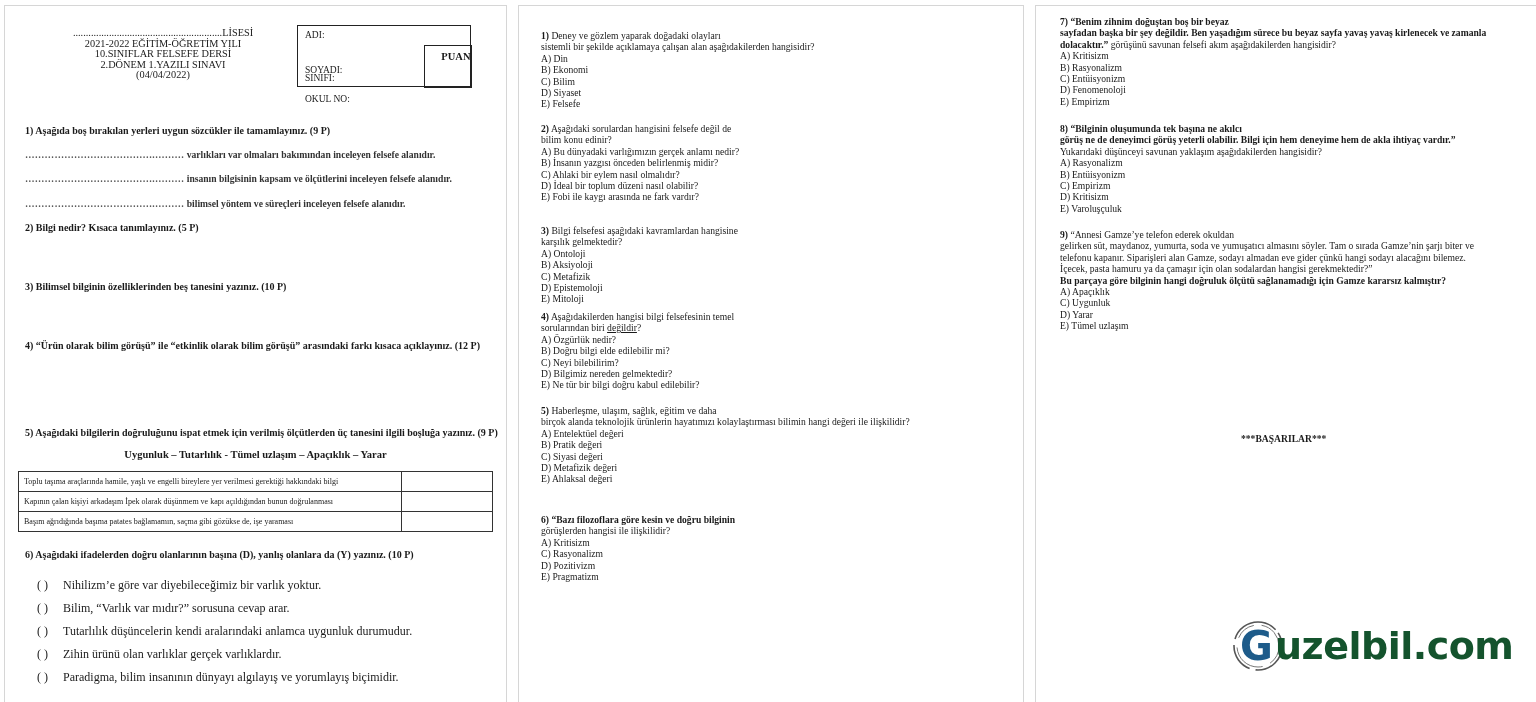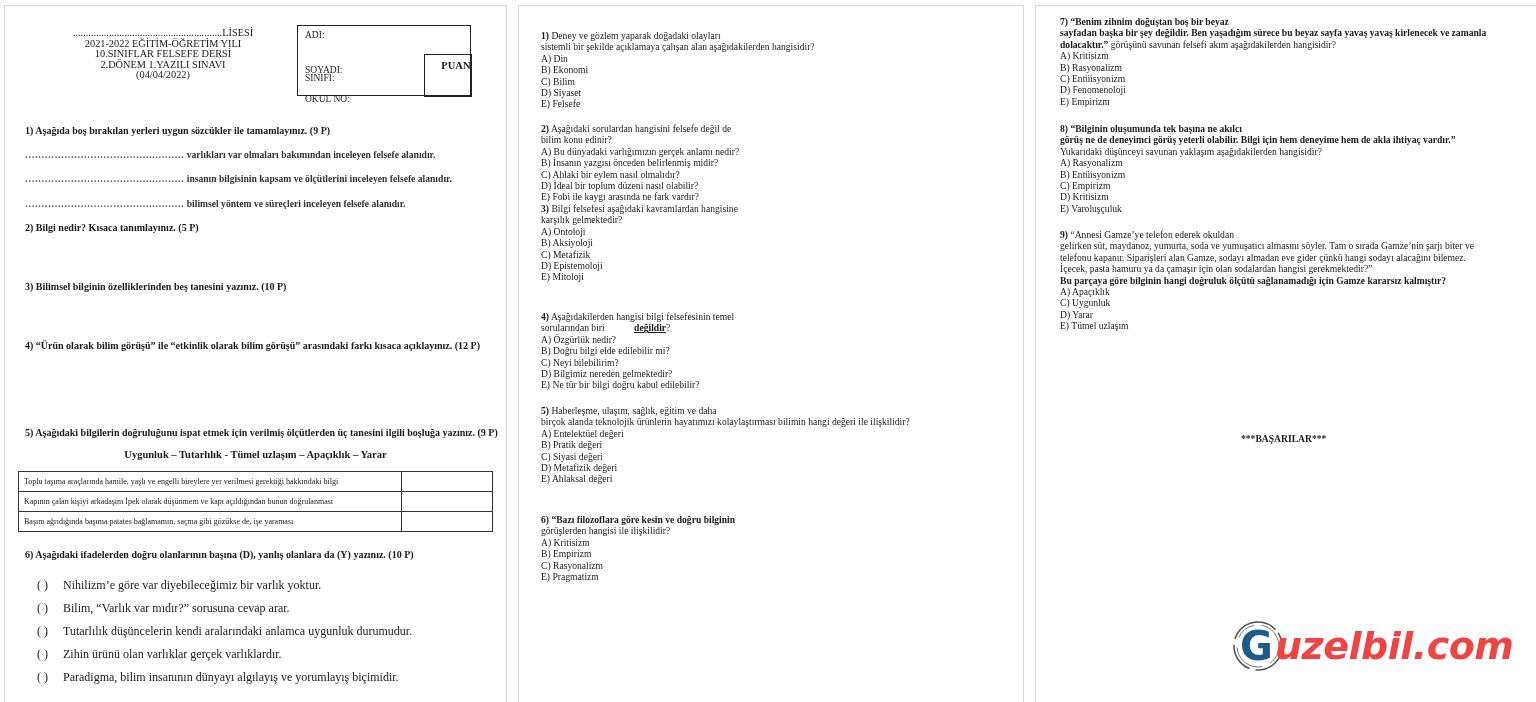--- a/index.html
+++ b/index.html
@@ -18,21 +18,21 @@
   }
   #page1 { left: 4px; width: 503px; }
   #page2 { left: 518px; width: 506px; }
   #page3 { left: 1035px; width: 510px; }
   .abs { position: absolute; white-space: nowrap; }
 
   
   .hdr { position: absolute; left: 38px; top: 22px; width: 240px; text-align: center;
          font-size: 10.3px; line-height: 10.6px; }
   .hdr .dots { letter-spacing: 0; }
-  .info-box { position: absolute; left: 292px; top: 19px; width: 174px; height: 71px;
+  .info-box { position: absolute; left: 292px; top: 19px; width: 174px; height: 62px;
               border: 1.5px solid #222; box-sizing: border-box; }
   .info-box .lbl { position: absolute; left: 7px; font-size: 9.5px; }
   .puan-box { position: absolute; right: -1.5px; bottom: -1.5px; width: 48px; height: 43px;
               border: 1.5px solid #222; box-sizing: border-box; text-align: right;
               font-size: 10.5px; padding-top: 5px; font-weight: bold; }
   .qb { font-weight: bold; font-size: 10px; }
   .fill { font-size: 9.6px; color: #333; font-weight: bold; }
   .fill .dots { color: #555; letter-spacing: 0.2px; }
   .criteria { position: absolute; left: 0; width: 100%; text-align: center; font-weight: bold; font-size: 10.5px; }
 
@@ -42,21 +42,21 @@
   table.crit td.ans { width: 91px; }
 
   .tf { font-size: 12px; }
   .tf .par { display: inline-block; width: 26px; }
 
   
   .q { position: absolute; left: 22px; font-size: 9.6px; line-height: 11.4px; }
   #page3 .q { left: 24px; }
   .q .num { font-weight: bold; }
   .q .b { font-weight: bold; }
-  .q .u { font-weight: bold; text-decoration: underline; margin-left: 27px; }
+  .q .u { font-weight: normal; text-decoration: underline; }
   .q .opt { display: block; }
   .q .stem { display: block; }
 
   .basarilar { position: absolute; left: 205px; top: 427px; font-size: 9.6px; font-weight: bold; }
 
   .logo { position: absolute; left: 196px; top: 614px; height: 52px; }
   .logo .ring { position: absolute; left: 0; top: 0; width: 52px; height: 52px; }
   .logo .g { position: absolute; left: 8px; top: 3px; font-family: "DejaVu Sans", sans-serif;
              font-weight: bold; font-size: 40px; line-height: 46px; }
   .logo .rest { position: absolute; left: 43px; top: 3px; font-family: "DejaVu Sans", sans-serif;
@@ -155,21 +155,21 @@
   <div class="q" style="top:117px">
     <span class="stem"><span class="num">2)</span> <span>Aşağıdaki sorulardan hangisini felsefe değil de</span></span>
     <span class="stem">bilim konu edinir?</span>
     <span class="opt">A) Bu dünyadaki varlığımızın gerçek anlamı nedir?</span>
     <span class="opt">B) İnsanın yazgısı önceden belirlenmiş midir?</span>
     <span class="opt">C) Ahlaki bir eylem nasıl olmalıdır?</span>
     <span class="opt">D) İdeal bir toplum düzeni nasıl olabilir?</span>
     <span class="opt">E) Fobi ile kaygı arasında ne fark vardır?</span>
   </div>
 
-  <div class="q" style="top:197px">
+  <div class="q" style="top:219px">
     <span class="stem"><span class="num">3)</span> <span>Bilgi felsefesi aşağıdaki kavramlardan hangisine</span></span>
     <span class="stem">karşılık gelmektedir?</span>
     <span class="opt">A) Ontoloji</span>
     <span class="opt">B) Aksiyoloji</span>
     <span class="opt">C) Metafizik</span>
     <span class="opt">D) Epistemoloji</span>
     <span class="opt">E) Mitoloji</span>
   </div>
 
   <div class="q" style="top:305px">
@@ -189,22 +189,22 @@
     <span class="opt">B) Pratik değeri</span>
     <span class="opt">C) Siyasi değeri</span>
     <span class="opt">D) Metafizik değeri</span>
     <span class="opt">E) Ahlaksal değeri</span>
   </div>
 
   <div class="q" style="top:508px">
     <span class="stem b"><span class="num">6)</span> <span>“Bazı filozoflara göre kesin ve doğru bilginin</span></span>
     <span class="stem">görüşlerden hangisi ile ilişkilidir?</span>
     <span class="opt">A) Kritisizm</span>
-    <span class="opt">B) Empirizm</span>
     <span class="opt">C) Rasyonalizm</span>
+    <span class="opt">D) Pozitivizm</span>
     <span class="opt">E) Pragmatizm</span>
   </div>
 </div>
 
 <div class="page" id="page3" style="border-color: rgb(214, 214, 214);">
   <div class="q" style="top:10px">
     <span class="stem b"><span class="num">7)</span> <span>“Benim zihnim doğuştan boş bir beyaz</span></span>
     <span class="stem b">sayfadan başka bir şey değildir. Ben yaşadığım sürece bu beyaz sayfa yavaş yavaş kirlenecek ve zamanla</span>
     <span class="stem"><span class="b">dolacaktır.”</span><span> görüşünü savunan felsefi akım aşağıdakilerden hangisidir?</span></span>
     <span class="opt">A) Kritisizm</span>
@@ -238,15 +238,15 @@
   </div>
 
   <div class="basarilar">***BAŞARILAR***</div>
 
   <div class="logo">
     <svg class="ring" viewBox="0 0 52 52">
       <circle cx="26" cy="26" r="24" fill="none" stroke="#555" stroke-width="1.6" stroke-dasharray="40 6 30 6 50 4"></circle>
       <circle cx="26" cy="26" r="21" fill="none" stroke="#777" stroke-width="1" stroke-dasharray="20 8 36 10"></circle>
     </svg>
     <span class="g" style="color: rgb(29, 91, 138);">G</span>
-    <span class="rest" style="color: #ef4444; font-style: italic;">uzelbil.com</span>
+    <span class="rest" style="color: #14532d;">uzelbil.com</span>
   </div>
 </div>
 
 </body></html>

